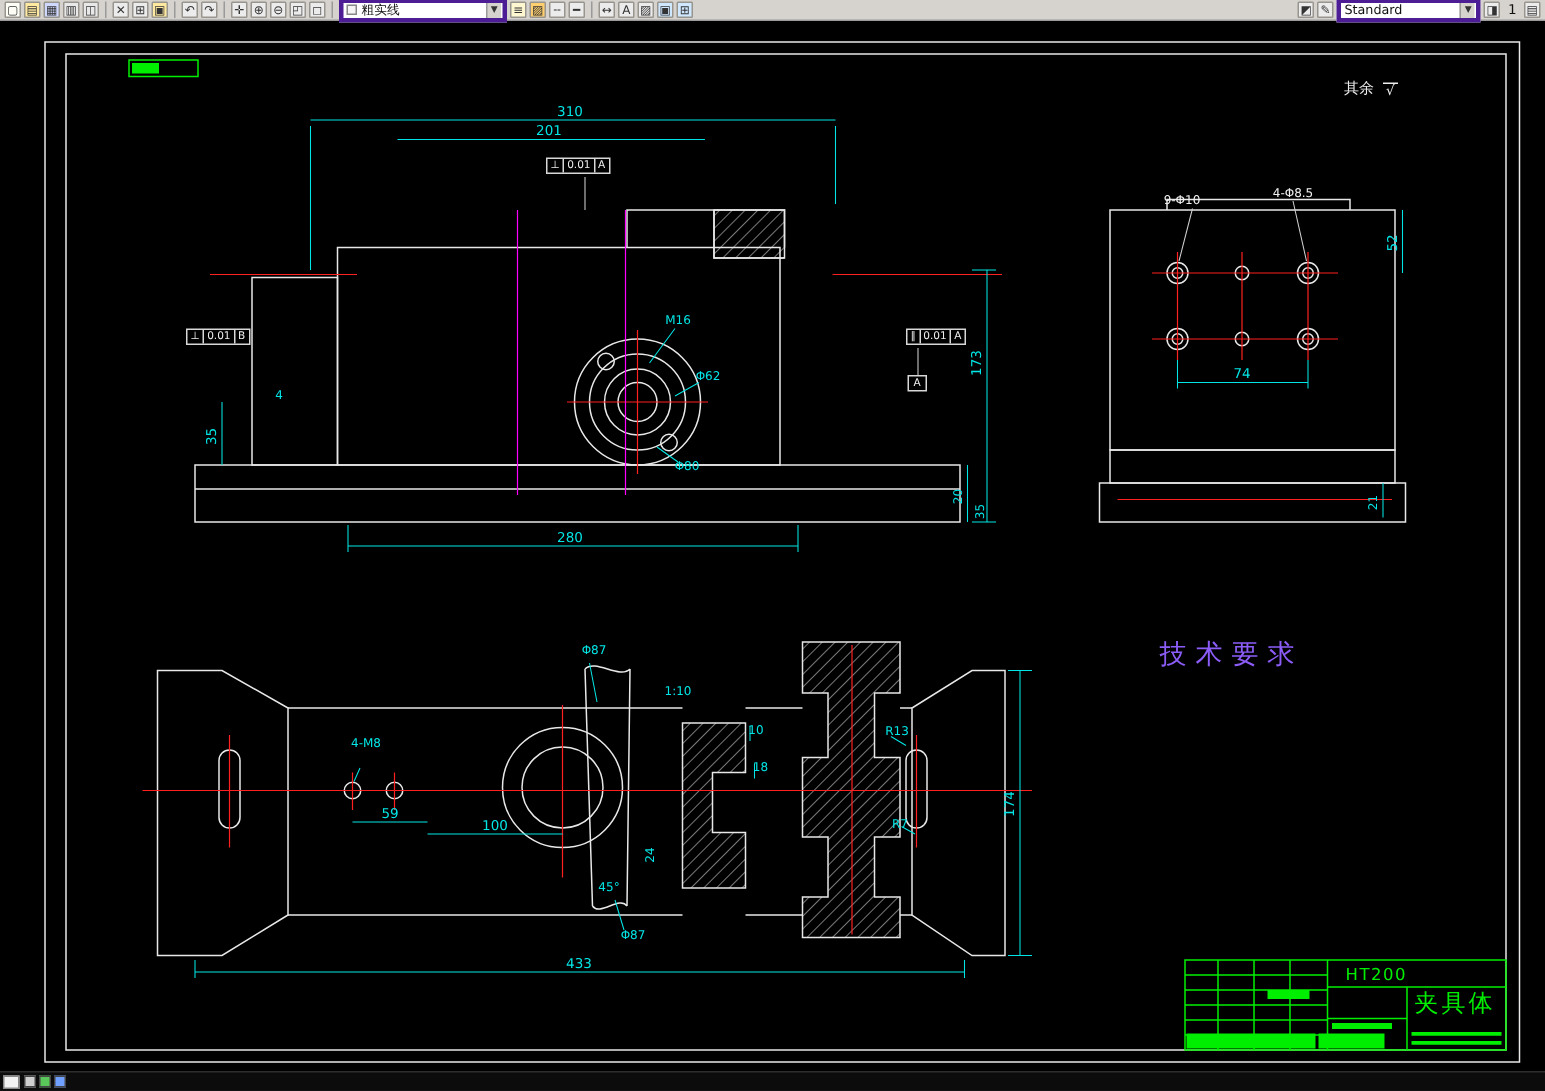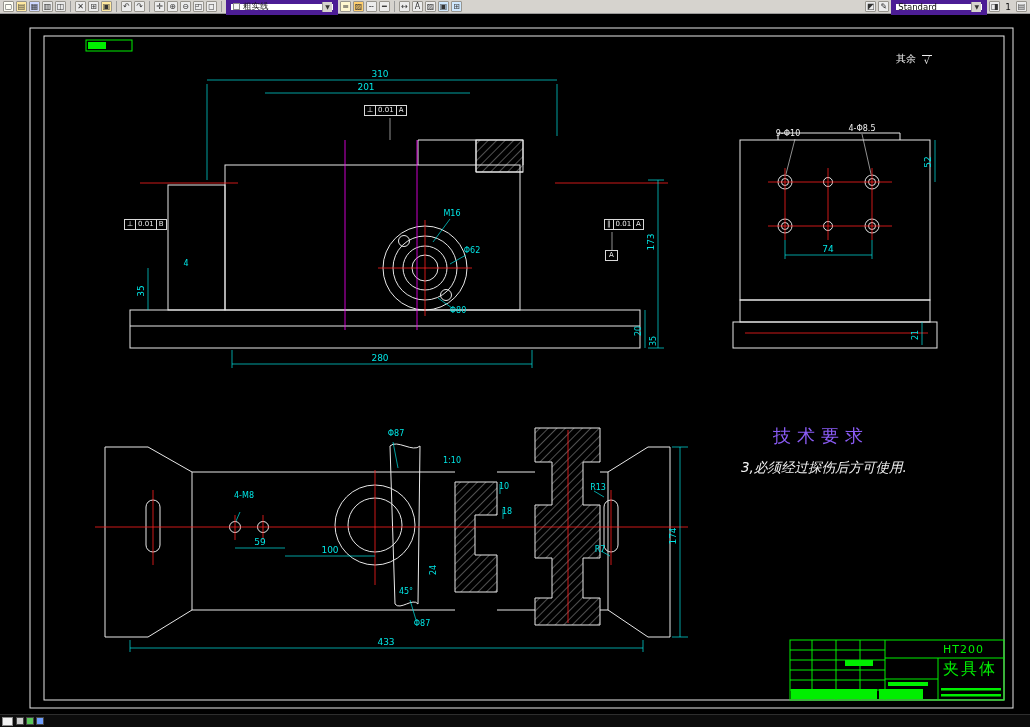--- a/index.html
+++ b/index.html
@@ -8,21 +8,21 @@
   .screen{position:relative;width:1030px;height:727px;background:#000;overflow:hidden}
   svg.drawing{position:absolute;left:0;top:0}
 
   
   .toolbar{position:absolute;top:0;left:0;width:100%;height:14px;background:#d6d3ce;
     border-bottom:1px solid #9a9a9a;display:flex;align-items:center;gap:2px;padding:1px 3px;z-index:6}
   .tb-group{display:flex;align-items:center;gap:2px}
   .tb-icon{width:11px;height:11px;border:1px solid #98958e;border-radius:1px;font-size:8px;
     line-height:9px;text-align:center;color:#333;background:#ececec;cursor:pointer;overflow:hidden}
   .tb-sep{width:1px;height:11px;background:#9a9a9a;margin:0 2px}
-  .combo{height:16px;background:#fff;border:5px solid #4c1d95;display:flex;align-items:center;
+  .combo{height:16px;background:#fff;border:3px solid #4c1d95;display:flex;align-items:center;
     font-size:8.5px;color:#111;padding:0 1px 0 2px;cursor:pointer}
   .combo .swatch{width:7px;height:7px;border:1px solid #888;background:#f5f5f5;margin-right:3px}
   .combo .label{flex:1;white-space:nowrap;overflow:hidden}
   .combo .arrow{margin-left:3px;width:10px;height:10px;background:#d6d3ce;border-left:1px solid #9a9a9a;
     font-size:6px;line-height:10px;text-align:center;color:#333}
   .combo.layer{width:112px}
   .combo.style{width:96px}
   .tb-spacer{flex:1}
   .page-num{font-size:9px;color:#111;margin:0 3px}
 
@@ -222,24 +222,23 @@
   </div>
   <div class="ov fcf" style="left:604px;top:219px">
     <span>∥</span>
     <span>0.01</span>
     <span>A</span>
   </div>
   <div class="ov datum-box" style="left:605px;top:250px">A</div>
 
   <div class="ov tech-title" style="left:773px;top:424px">技术要求</div>
   <div class="ov" style="left:741px;top:450px">
-    <div class="tech-item">3,必须经过探伤后方可使用.</div>
-  </div>
-
-  <div class="ov green ht200" style="left:943px;top:643px">HT200</div>
+  </div>
+
+  <div class="ov green ht200" style="left:897px;top:643px">HT200</div>
   <div class="ov green part-name" style="left:943px;top:659px">夹具体</div>
 
   <div class="toolbar">
     <div class="tb-group" id="tb-group-1">
         <div class="tb-icon" style="background: rgb(253, 253, 245);">▢</div>
         <div class="tb-icon" style="background: rgb(255, 233, 160);">▤</div>
         <div class="tb-icon" style="background: rgb(207, 216, 255);">▦</div>
         <div class="tb-icon" style="background: rgb(232, 232, 232);">▥</div>
         <div class="tb-icon" style="background: rgb(232, 232, 232);">◫</div>
         <div class="tb-sep"></div>

